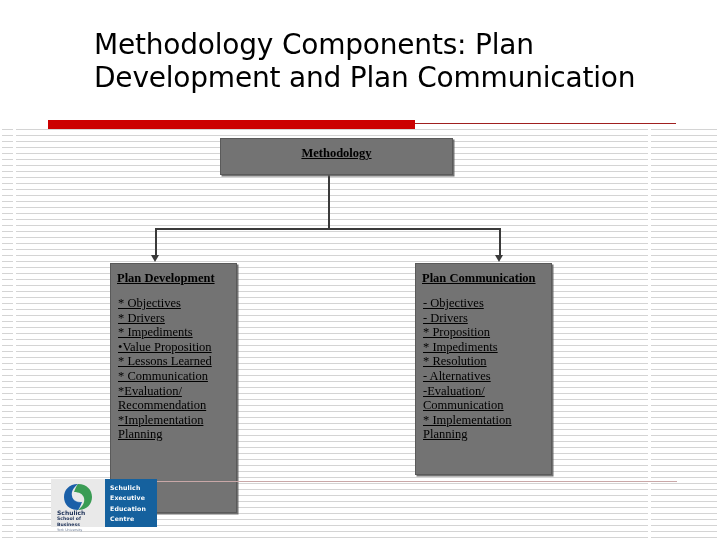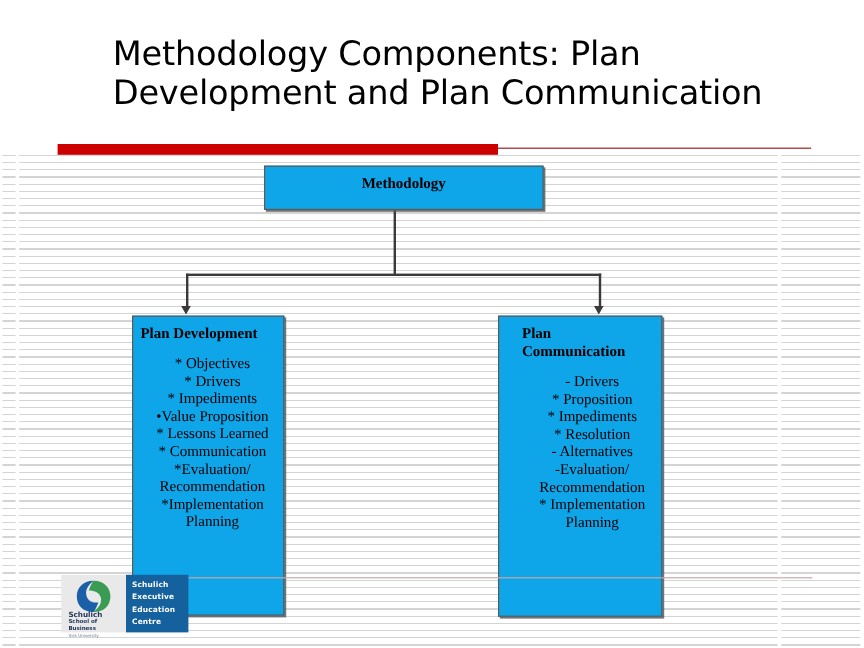--- a/index.html
+++ b/index.html
@@ -79,24 +79,25 @@
     left: 415px;
     top: 123px;
     width: 261px;
     height: 1px;
     background: #A02020;
   }
 
   
   .chart-box {
     position: absolute;
-    background: #0ea5e9;
+    background: #737373;
     border: 1px solid #5a5a5a;
     box-sizing: border-box;
     box-shadow: 1.5px 1.5px 0 rgba(90,90,90,0.85);
+    text-decoration: underline;
   }
   #box-methodology {
     left: 220px;
     top: 138px;
     width: 233px;
     height: 37px;
   }
   #box-methodology .box-title {
     text-align: center;
     margin-top: 7px;
@@ -104,22 +105,21 @@
   #box-plan-development {
     left: 110px;
     top: 263px;
     width: 127px;
     height: 250px;
   }
   #box-plan-communication {
     left: 415px;
     top: 263px;
     width: 137px;
-    height: 251px;
-    padding-left: 13px;
+    height: 212px;
   }
   .box-title {
     font-family: "Liberation Serif", serif;
     font-weight: bold;
     font-size: 12.5px;
     color: #000000;
     padding: 0 6px;
   }
   #box-plan-development .box-title,
   #box-plan-communication .box-title {
@@ -127,21 +127,20 @@
     text-align: left;
   }
   .box-list {
     list-style: none;
     margin: 0;
     padding: 10px 0 0 7px;
     font-family: "Liberation Serif", serif;
     font-size: 12.5px;
     line-height: 14.6px;
     color: #000000;
-    text-align: center;
   }
   .box-list li {
     white-space: pre-line;
   }
 
   
   .conn {
     position: absolute;
     background: #3a3a3a;
   }
@@ -276,27 +275,28 @@
       <li>*Evaluation/
 Recommendation</li>
       <li>*Implementation
 Planning</li>
     </ul>
   </div>
 
   <div class="chart-box" id="box-plan-communication">
     <div class="box-title">Plan Communication</div>
     <ul class="box-list">
+      <li>- Objectives</li>
       <li>- Drivers</li>
       <li>* Proposition</li>
       <li>* Impediments</li>
       <li>* Resolution</li>
       <li>- Alternatives</li>
       <li>-Evaluation/
-Recommendation</li>
+Communication</li>
       <li>* Implementation
 Planning</li>
     </ul>
   </div>
 
   <div id="footer-hairline"></div>
 
   <div id="logo">
     <div id="logo-mark">
       <svg id="logo-swoosh" viewBox="0 0 30 28">

